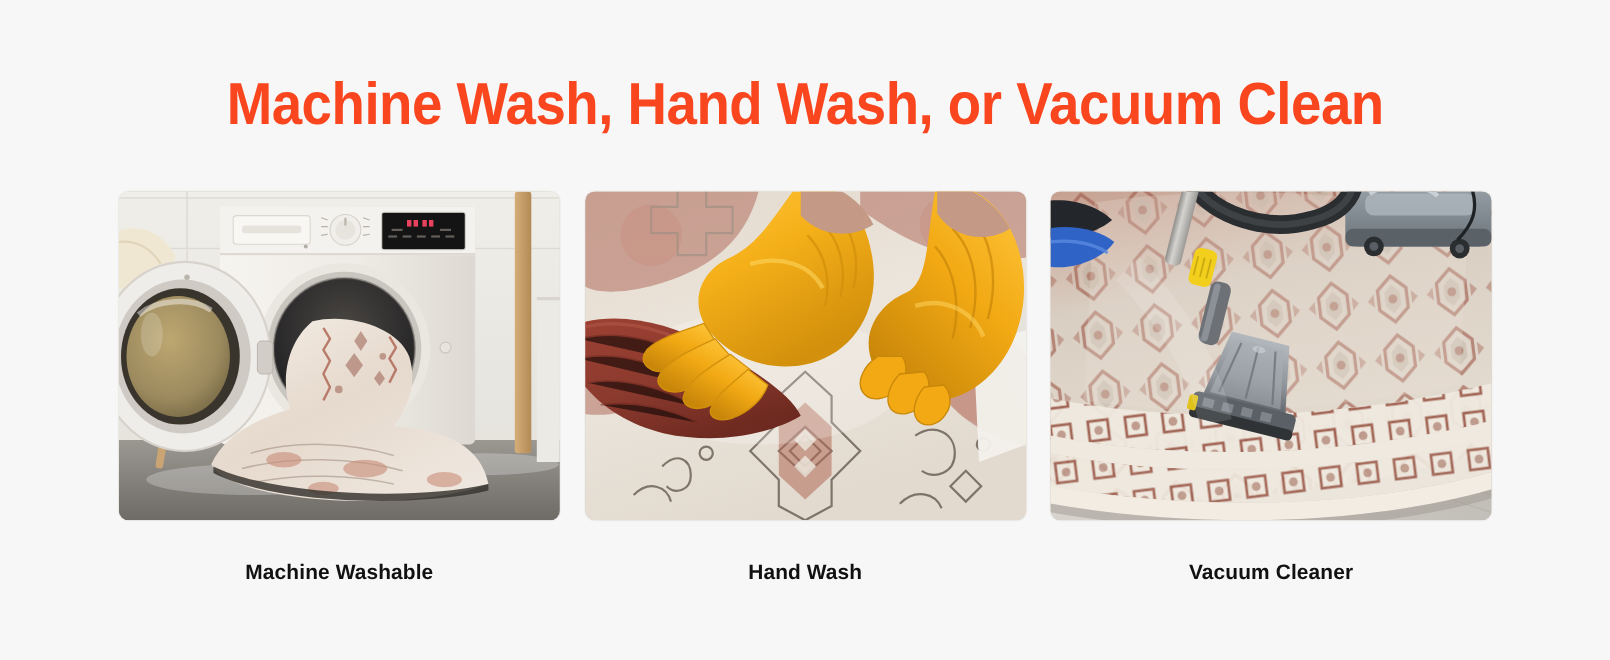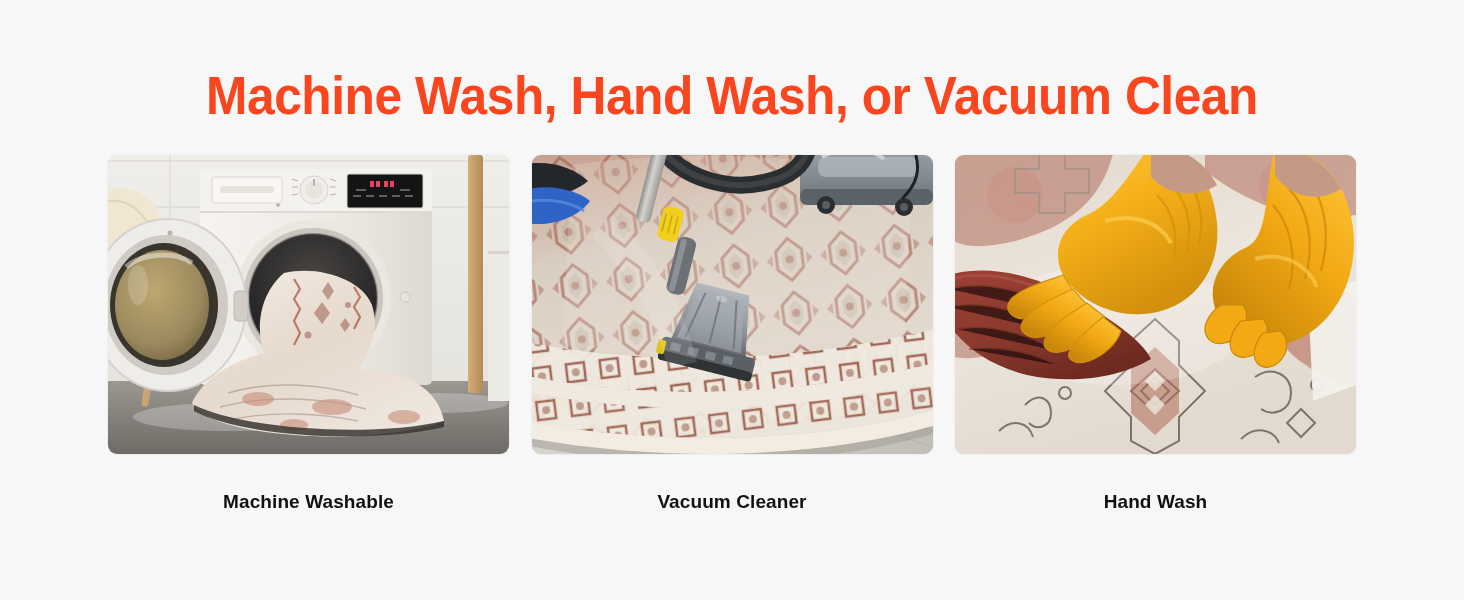--- a/index.html
+++ b/index.html
@@ -18,21 +18,21 @@
     font-weight:bold;
     letter-spacing:-0.5px;
     color:#f9461e;
     line-height:1;
     transform:scaleX(0.92);
     transform-origin:center top;
     white-space:nowrap;
   }
 
   .cards{
-    position:absolute;top:155px;left:108px;
+    position:absolute;top:174px;left:108px;
     width:1248px;height:299px;
     display:flex;justify-content:space-between;
   }
   .card{width:401px;height:299px;position:relative;}
   .thumb{
     width:401px;height:299px;
     border-radius:9px;
     overflow:hidden;
     position:relative;
     background:#ded5c8;
@@ -201,20 +201,143 @@
             <ellipse cx="54" cy="150" rx="47" ry="55" fill="url(#c1glass)"></ellipse>
             <path d="M18 112 C34 98 66 96 84 108" stroke="#ffffff" stroke-width="5" opacity="0.45" fill="none"></path>
             <ellipse cx="30" cy="130" rx="10" ry="20" fill="#ffffff" opacity="0.18"></ellipse>
 
             <rect x="126" y="136" width="14" height="30" rx="4" fill="#d2cec7" stroke="#bdb8b0"></rect>
             <circle cx="62" cy="78" r="2.5" fill="#b9b4ac"></circle>
           </g>
         </svg>
       </div>
       <div class="caption">Machine Washable</div>
+    </div>
+
+    <div class="card">
+      <div class="thumb">
+        <svg viewBox="0 0 401 299" preserveAspectRatio="xMidYMid slice">
+          <defs>
+            <linearGradient id="c3rug" x1="0" y1="0" x2="0.4" y2="1">
+              <stop offset="0" stop-color="#e3d9cd"></stop>
+                <stop offset="0.5" stop-color="#ece5db"></stop>
+                <stop offset="1" stop-color="#e2dacf"></stop>
+            </linearGradient>
+            <linearGradient id="c3glove" x1="0" y1="0" x2="0.5" y2="1">
+              <stop offset="0" stop-color="#ffc93f"></stop>
+                <stop offset="0.45" stop-color="#f5b019"></stop>
+                <stop offset="1" stop-color="#d2900c"></stop>
+            </linearGradient>
+            <linearGradient id="c3glove2" x1="1" y1="0" x2="0.3" y2="1">
+              <stop offset="0" stop-color="#ffc93f"></stop>
+                <stop offset="0.5" stop-color="#f2a914"></stop>
+                <stop offset="1" stop-color="#c9870a"></stop>
+            </linearGradient>
+            <linearGradient id="c3cloth" x1="0" y1="0" x2="0.6" y2="1">
+              <stop offset="0" stop-color="#9c4133"></stop>
+                <stop offset="0.55" stop-color="#8c3a2e"></stop>
+                <stop offset="1" stop-color="#6e2a20"></stop>
+            </linearGradient>
+          </defs>
+
+          <rect width="401" height="299" fill="url(#c3rug)"></rect>
+
+          <g fill="#ab6354" opacity="0.5">
+            <path d="M-10 -10 L160 -10 C150 40 120 70 60 86 C20 96 -10 92 -10 70 Z"></path>
+            <path d="M250 -10 L401 -10 L401 60 C340 70 290 46 250 16 Z"></path>
+            <path d="M-10 120 C40 112 80 128 96 160 C70 196 20 210 -10 200 Z"></path>
+            <path d="M300 120 C350 112 390 126 401 150 L401 230 C350 224 312 180 300 144 Z"></path>
+          </g>
+          <g fill="#c98a7b" opacity="0.35">
+            <circle cx="60" cy="40" r="28"></circle>
+              <circle cx="330" cy="30" r="26"></circle>
+            <circle cx="40" cy="170" r="24"></circle>
+              <circle cx="360" cy="180" r="30"></circle>
+          </g>
+
+          <g fill="none" stroke="#5c5248" stroke-width="2" opacity="0.75">
+            <path d="M150 236 L176 210 L176 186 L200 164 L224 186 L224 210 L250 236 L224 262 L224 286 L200 299 L176 286 L176 262 Z"></path>
+            <path d="M176 236 L200 214 L224 236 L200 258 Z"></path>
+            <path d="M200 222 L214 236 L200 250 L186 236 Z"></path>
+            <path d="M70 250 C84 236 96 244 96 258 C96 272 82 276 74 268"></path>
+            <path d="M44 276 C58 262 74 268 78 282"></path>
+            <path d="M300 222 C318 210 336 220 336 238 C336 256 318 262 306 254"></path>
+            <path d="M332 268 L346 254 L360 268 L346 282 Z"></path>
+            <path d="M286 284 C300 270 318 274 324 288"></path>
+            <circle cx="110" cy="238" r="6"></circle>
+              <circle cx="362" cy="230" r="6"></circle>
+            <path d="M92 190 L104 178 L116 190 L104 202 Z"></path>
+          </g>
+
+          <path d="M176 214 L200 192 L224 214 L224 258 L200 280 L176 258 Z" fill="#b06a58" opacity="0.55"></path>
+          <g fill="#ece5db" opacity="0.85">
+            <path d="M190 226 L200 216 L210 226 L200 236 Z"></path>
+            <path d="M190 250 L200 240 L210 250 L200 260 Z"></path>
+          </g>
+
+          <g fill="none" stroke="#9a8d80" stroke-width="2" opacity="0.6">
+            <path d="M60 14 L84 14 L84 -6 L110 -6 L110 14 L134 14 L134 38 L110 38 L110 58 L84 58 L84 38 L60 38 Z"></path>
+          </g>
+
+          <ellipse cx="160" cy="170" rx="130" ry="60" fill="#ffffff" opacity="0.22"></ellipse>
+
+          <path d="M352 120 L401 104 L401 230 L358 246 Z" fill="#f3f1ec" opacity="0.95"></path>
+          <path d="M352 120 L401 104 L401 126 L352 140 Z" fill="#e4e1da" opacity="0.9"></path>
+          <path d="M262 128 L300 112 L312 136 L276 152 Z" fill="#f3f1ec" opacity="0.9"></path>
+          <path d="M258 132 L276 124 L282 140 L264 148 Z" fill="#2351a8"></path>
+
+          <path d="M-12 122 C26 108 74 118 114 140 C156 164 186 184 196 204
+                   C166 222 118 230 72 220 C30 210 2 186 -12 160 Z" fill="url(#c3cloth)"></path>
+          <g stroke="#6e2a20" stroke-width="1.4" opacity="0.55">
+            <path d="M-6 134 C34 124 78 138 112 160"></path>
+            <path d="M-6 152 C30 144 72 158 104 178"></path>
+            <path d="M2 174 C36 168 74 180 102 196"></path>
+            <path d="M14 194 C46 190 78 198 102 210"></path>
+          </g>
+          <path d="M-10 126 C24 114 66 122 100 142" stroke="#b1564a" stroke-width="3" fill="none" opacity="0.6"></path>
+
+          <path d="M196 -10 C234 -10 258 24 262 68 C266 112 242 146 206 156
+                   C170 166 132 152 112 126 C94 102 104 72 132 60
+                   C158 48 172 22 196 -10 Z" fill="url(#c3glove)"></path>
+
+          <g stroke="#d2900c" stroke-width="2.2" fill="none" opacity="0.75">
+            <path d="M226 18 C244 34 250 62 244 88"></path>
+            <path d="M214 28 C232 44 238 70 232 96"></path>
+            <path d="M202 40 C218 56 224 80 218 104"></path>
+          </g>
+          <path d="M150 66 C178 58 204 66 216 88" stroke="#ffd862" stroke-width="4" fill="none" opacity="0.55"></path>
+
+          <g fill="url(#c3glove2)" stroke="#d2900c" stroke-width="1.2">
+            <path d="M108 120 C92 126 68 132 56 144 C48 154 56 164 70 164 C90 164 112 154 122 142 Z"></path>
+            <path d="M118 134 C100 142 78 152 68 166 C62 176 72 184 86 182 C106 178 126 166 134 152 Z"></path>
+            <path d="M132 148 C116 158 96 170 90 184 C86 194 96 200 110 196 C128 190 144 176 150 162 Z"></path>
+            <path d="M148 162 C134 174 118 186 114 198 C112 206 122 210 134 206 C150 200 162 188 166 176 Z"></path>
+          </g>
+
+          <path d="M196 -10 C224 -10 250 6 262 30 C240 44 212 40 196 22 Z" fill="#c49a86"></path>
+
+          <path d="M320 -10 C364 -6 392 26 398 72 C404 120 382 166 344 184
+                   C310 200 276 186 262 158 C250 132 264 104 292 92
+                   C314 82 310 34 320 -10 Z" fill="url(#c3glove2)"></path>
+          <g stroke="#c9870a" stroke-width="2.2" fill="none" opacity="0.7">
+            <path d="M350 22 C370 42 376 80 366 116"></path>
+            <path d="M334 34 C354 54 360 90 350 124"></path>
+            <path d="M318 50 C336 70 342 102 334 134"></path>
+          </g>
+          <path d="M300 104 C326 96 352 108 362 132" stroke="#ffd862" stroke-width="4" fill="none" opacity="0.5"></path>
+
+          <g fill="#f2a914" stroke="#c9870a" stroke-width="1.2">
+            <path d="M266 150 C254 158 246 172 252 182 C258 192 274 190 284 180 C292 172 294 158 288 150 Z"></path>
+            <path d="M286 166 C276 176 272 190 278 198 C286 206 300 202 308 192 C314 184 314 170 308 164 Z"></path>
+            <path d="M308 178 C300 188 296 200 302 208 C310 216 322 212 328 202 C334 194 332 182 326 176 Z"></path>
+          </g>
+          <path d="M320 -10 C350 -6 374 10 386 34 C364 48 334 42 320 20 Z" fill="#c49a86"></path>
+        </svg>
+      </div>
+      <div class="caption">Hand Wash</div>
     </div>
 
     <div class="card">
       <div class="thumb">
         <svg viewBox="0 0 401 299" preserveAspectRatio="xMidYMid slice">
           <defs>
             <linearGradient id="c2rug" x1="0" y1="0" x2="0.3" y2="1">
               <stop offset="0" stop-color="#c49b8b"></stop>
                 <stop offset="0.4" stop-color="#d9cec2"></stop>
                 <stop offset="1" stop-color="#e6ded3"></stop>
@@ -321,137 +444,14 @@
             <rect x="127" y="196" width="8" height="14" rx="2" fill="#e0c21b"></rect>
             <ellipse cx="178" cy="142" rx="6" ry="3" fill="#cfd4d8" opacity="0.6"></ellipse>
           </g>
 
           <path d="M70 70 C110 110 140 160 150 210" stroke="#ffffff" stroke-width="30" opacity="0.13" fill="none"></path>
         </svg>
       </div>
       <div class="caption">Vacuum Cleaner</div>
     </div>
 
-    <div class="card">
-      <div class="thumb">
-        <svg viewBox="0 0 401 299" preserveAspectRatio="xMidYMid slice">
-          <defs>
-            <linearGradient id="c3rug" x1="0" y1="0" x2="0.4" y2="1">
-              <stop offset="0" stop-color="#e3d9cd"></stop>
-                <stop offset="0.5" stop-color="#ece5db"></stop>
-                <stop offset="1" stop-color="#e2dacf"></stop>
-            </linearGradient>
-            <linearGradient id="c3glove" x1="0" y1="0" x2="0.5" y2="1">
-              <stop offset="0" stop-color="#ffc93f"></stop>
-                <stop offset="0.45" stop-color="#f5b019"></stop>
-                <stop offset="1" stop-color="#d2900c"></stop>
-            </linearGradient>
-            <linearGradient id="c3glove2" x1="1" y1="0" x2="0.3" y2="1">
-              <stop offset="0" stop-color="#ffc93f"></stop>
-                <stop offset="0.5" stop-color="#f2a914"></stop>
-                <stop offset="1" stop-color="#c9870a"></stop>
-            </linearGradient>
-            <linearGradient id="c3cloth" x1="0" y1="0" x2="0.6" y2="1">
-              <stop offset="0" stop-color="#9c4133"></stop>
-                <stop offset="0.55" stop-color="#8c3a2e"></stop>
-                <stop offset="1" stop-color="#6e2a20"></stop>
-            </linearGradient>
-          </defs>
-
-          <rect width="401" height="299" fill="url(#c3rug)"></rect>
-
-          <g fill="#ab6354" opacity="0.5">
-            <path d="M-10 -10 L160 -10 C150 40 120 70 60 86 C20 96 -10 92 -10 70 Z"></path>
-            <path d="M250 -10 L401 -10 L401 60 C340 70 290 46 250 16 Z"></path>
-            <path d="M-10 120 C40 112 80 128 96 160 C70 196 20 210 -10 200 Z"></path>
-            <path d="M300 120 C350 112 390 126 401 150 L401 230 C350 224 312 180 300 144 Z"></path>
-          </g>
-          <g fill="#c98a7b" opacity="0.35">
-            <circle cx="60" cy="40" r="28"></circle>
-              <circle cx="330" cy="30" r="26"></circle>
-            <circle cx="40" cy="170" r="24"></circle>
-              <circle cx="360" cy="180" r="30"></circle>
-          </g>
-
-          <g fill="none" stroke="#5c5248" stroke-width="2" opacity="0.75">
-            <path d="M150 236 L176 210 L176 186 L200 164 L224 186 L224 210 L250 236 L224 262 L224 286 L200 299 L176 286 L176 262 Z"></path>
-            <path d="M176 236 L200 214 L224 236 L200 258 Z"></path>
-            <path d="M200 222 L214 236 L200 250 L186 236 Z"></path>
-            <path d="M70 250 C84 236 96 244 96 258 C96 272 82 276 74 268"></path>
-            <path d="M44 276 C58 262 74 268 78 282"></path>
-            <path d="M300 222 C318 210 336 220 336 238 C336 256 318 262 306 254"></path>
-            <path d="M332 268 L346 254 L360 268 L346 282 Z"></path>
-            <path d="M286 284 C300 270 318 274 324 288"></path>
-            <circle cx="110" cy="238" r="6"></circle>
-              <circle cx="362" cy="230" r="6"></circle>
-            <path d="M92 190 L104 178 L116 190 L104 202 Z"></path>
-          </g>
-
-          <path d="M176 214 L200 192 L224 214 L224 258 L200 280 L176 258 Z" fill="#b06a58" opacity="0.55"></path>
-          <g fill="#ece5db" opacity="0.85">
-            <path d="M190 226 L200 216 L210 226 L200 236 Z"></path>
-            <path d="M190 250 L200 240 L210 250 L200 260 Z"></path>
-          </g>
-
-          <g fill="none" stroke="#9a8d80" stroke-width="2" opacity="0.6">
-            <path d="M60 14 L84 14 L84 -6 L110 -6 L110 14 L134 14 L134 38 L110 38 L110 58 L84 58 L84 38 L60 38 Z"></path>
-          </g>
-
-          <ellipse cx="160" cy="170" rx="130" ry="60" fill="#ffffff" opacity="0.22"></ellipse>
-
-          <path d="M352 120 L401 104 L401 230 L358 246 Z" fill="#f3f1ec" opacity="0.95"></path>
-          <path d="M352 120 L401 104 L401 126 L352 140 Z" fill="#e4e1da" opacity="0.9"></path>
-          <path d="M262 128 L300 112 L312 136 L276 152 Z" fill="#f3f1ec" opacity="0.9"></path>
-          <path d="M258 132 L276 124 L282 140 L264 148 Z" fill="#2351a8"></path>
-
-          <path d="M-12 122 C26 108 74 118 114 140 C156 164 186 184 196 204
-                   C166 222 118 230 72 220 C30 210 2 186 -12 160 Z" fill="url(#c3cloth)"></path>
-          <g stroke="#6e2a20" stroke-width="1.4" opacity="0.55">
-            <path d="M-6 134 C34 124 78 138 112 160"></path>
-            <path d="M-6 152 C30 144 72 158 104 178"></path>
-            <path d="M2 174 C36 168 74 180 102 196"></path>
-            <path d="M14 194 C46 190 78 198 102 210"></path>
-          </g>
-          <path d="M-10 126 C24 114 66 122 100 142" stroke="#b1564a" stroke-width="3" fill="none" opacity="0.6"></path>
-
-          <path d="M196 -10 C234 -10 258 24 262 68 C266 112 242 146 206 156
-                   C170 166 132 152 112 126 C94 102 104 72 132 60
-                   C158 48 172 22 196 -10 Z" fill="url(#c3glove)"></path>
-
-          <g stroke="#d2900c" stroke-width="2.2" fill="none" opacity="0.75">
-            <path d="M226 18 C244 34 250 62 244 88"></path>
-            <path d="M214 28 C232 44 238 70 232 96"></path>
-            <path d="M202 40 C218 56 224 80 218 104"></path>
-          </g>
-          <path d="M150 66 C178 58 204 66 216 88" stroke="#ffd862" stroke-width="4" fill="none" opacity="0.55"></path>
-
-          <g fill="url(#c3glove2)" stroke="#d2900c" stroke-width="1.2">
-            <path d="M108 120 C92 126 68 132 56 144 C48 154 56 164 70 164 C90 164 112 154 122 142 Z"></path>
-            <path d="M118 134 C100 142 78 152 68 166 C62 176 72 184 86 182 C106 178 126 166 134 152 Z"></path>
-            <path d="M132 148 C116 158 96 170 90 184 C86 194 96 200 110 196 C128 190 144 176 150 162 Z"></path>
-            <path d="M148 162 C134 174 118 186 114 198 C112 206 122 210 134 206 C150 200 162 188 166 176 Z"></path>
-          </g>
-
-          <path d="M196 -10 C224 -10 250 6 262 30 C240 44 212 40 196 22 Z" fill="#c49a86"></path>
-
-          <path d="M320 -10 C364 -6 392 26 398 72 C404 120 382 166 344 184
-                   C310 200 276 186 262 158 C250 132 264 104 292 92
-                   C314 82 310 34 320 -10 Z" fill="url(#c3glove2)"></path>
-          <g stroke="#c9870a" stroke-width="2.2" fill="none" opacity="0.7">
-            <path d="M350 22 C370 42 376 80 366 116"></path>
-            <path d="M334 34 C354 54 360 90 350 124"></path>
-            <path d="M318 50 C336 70 342 102 334 134"></path>
-          </g>
-          <path d="M300 104 C326 96 352 108 362 132" stroke="#ffd862" stroke-width="4" fill="none" opacity="0.5"></path>
-
-          <g fill="#f2a914" stroke="#c9870a" stroke-width="1.2">
-            <path d="M266 150 C254 158 246 172 252 182 C258 192 274 190 284 180 C292 172 294 158 288 150 Z"></path>
-            <path d="M286 166 C276 176 272 190 278 198 C286 206 300 202 308 192 C314 184 314 170 308 164 Z"></path>
-            <path d="M308 178 C300 188 296 200 302 208 C310 216 322 212 328 202 C334 194 332 182 326 176 Z"></path>
-          </g>
-          <path d="M320 -10 C350 -6 374 10 386 34 C364 48 334 42 320 20 Z" fill="#c49a86"></path>
-        </svg>
-      </div>
-      <div class="caption">Hand Wash</div>
-    </div>
-
   </div>
 </div>
 
 </body></html>

